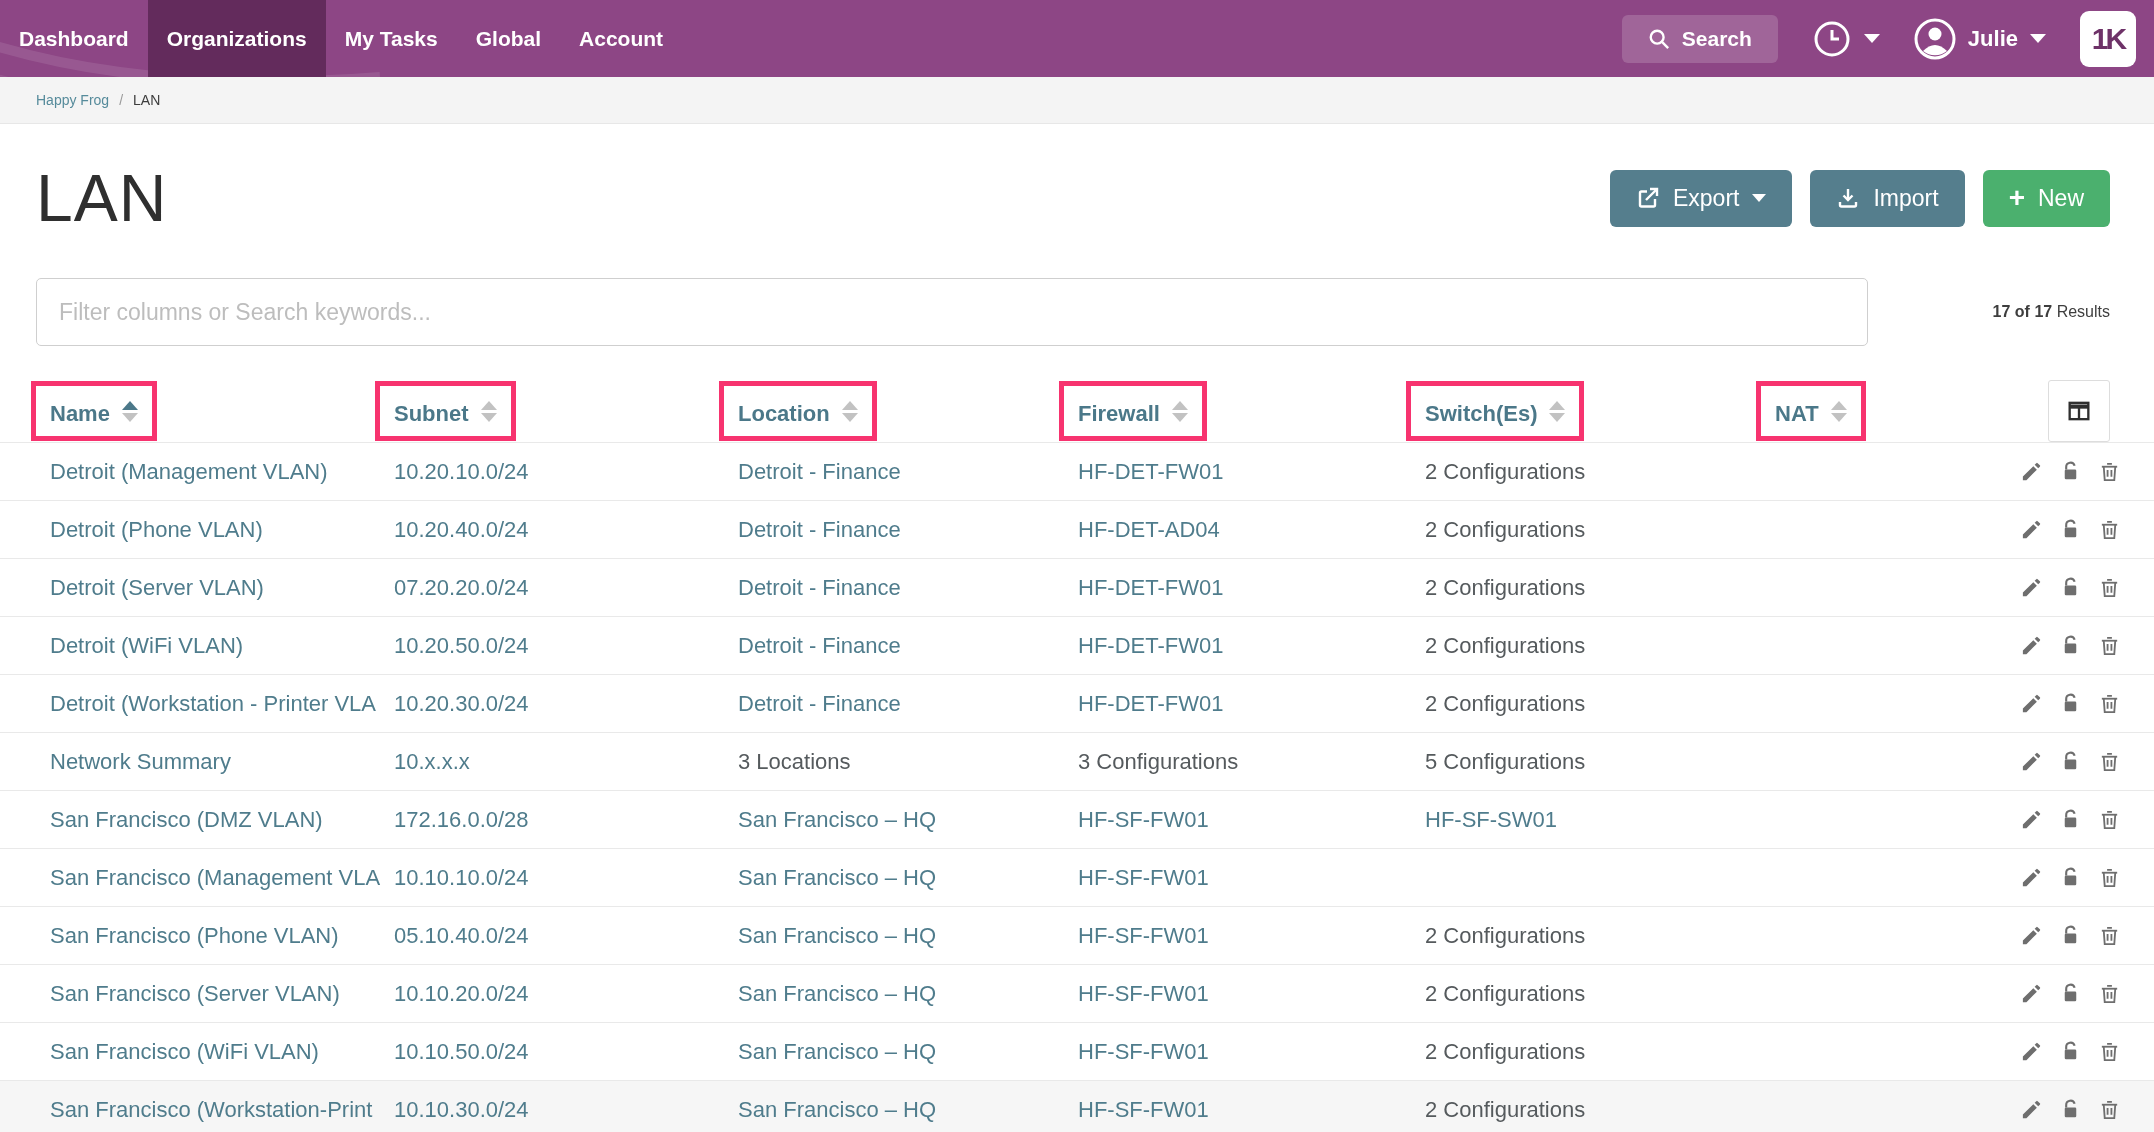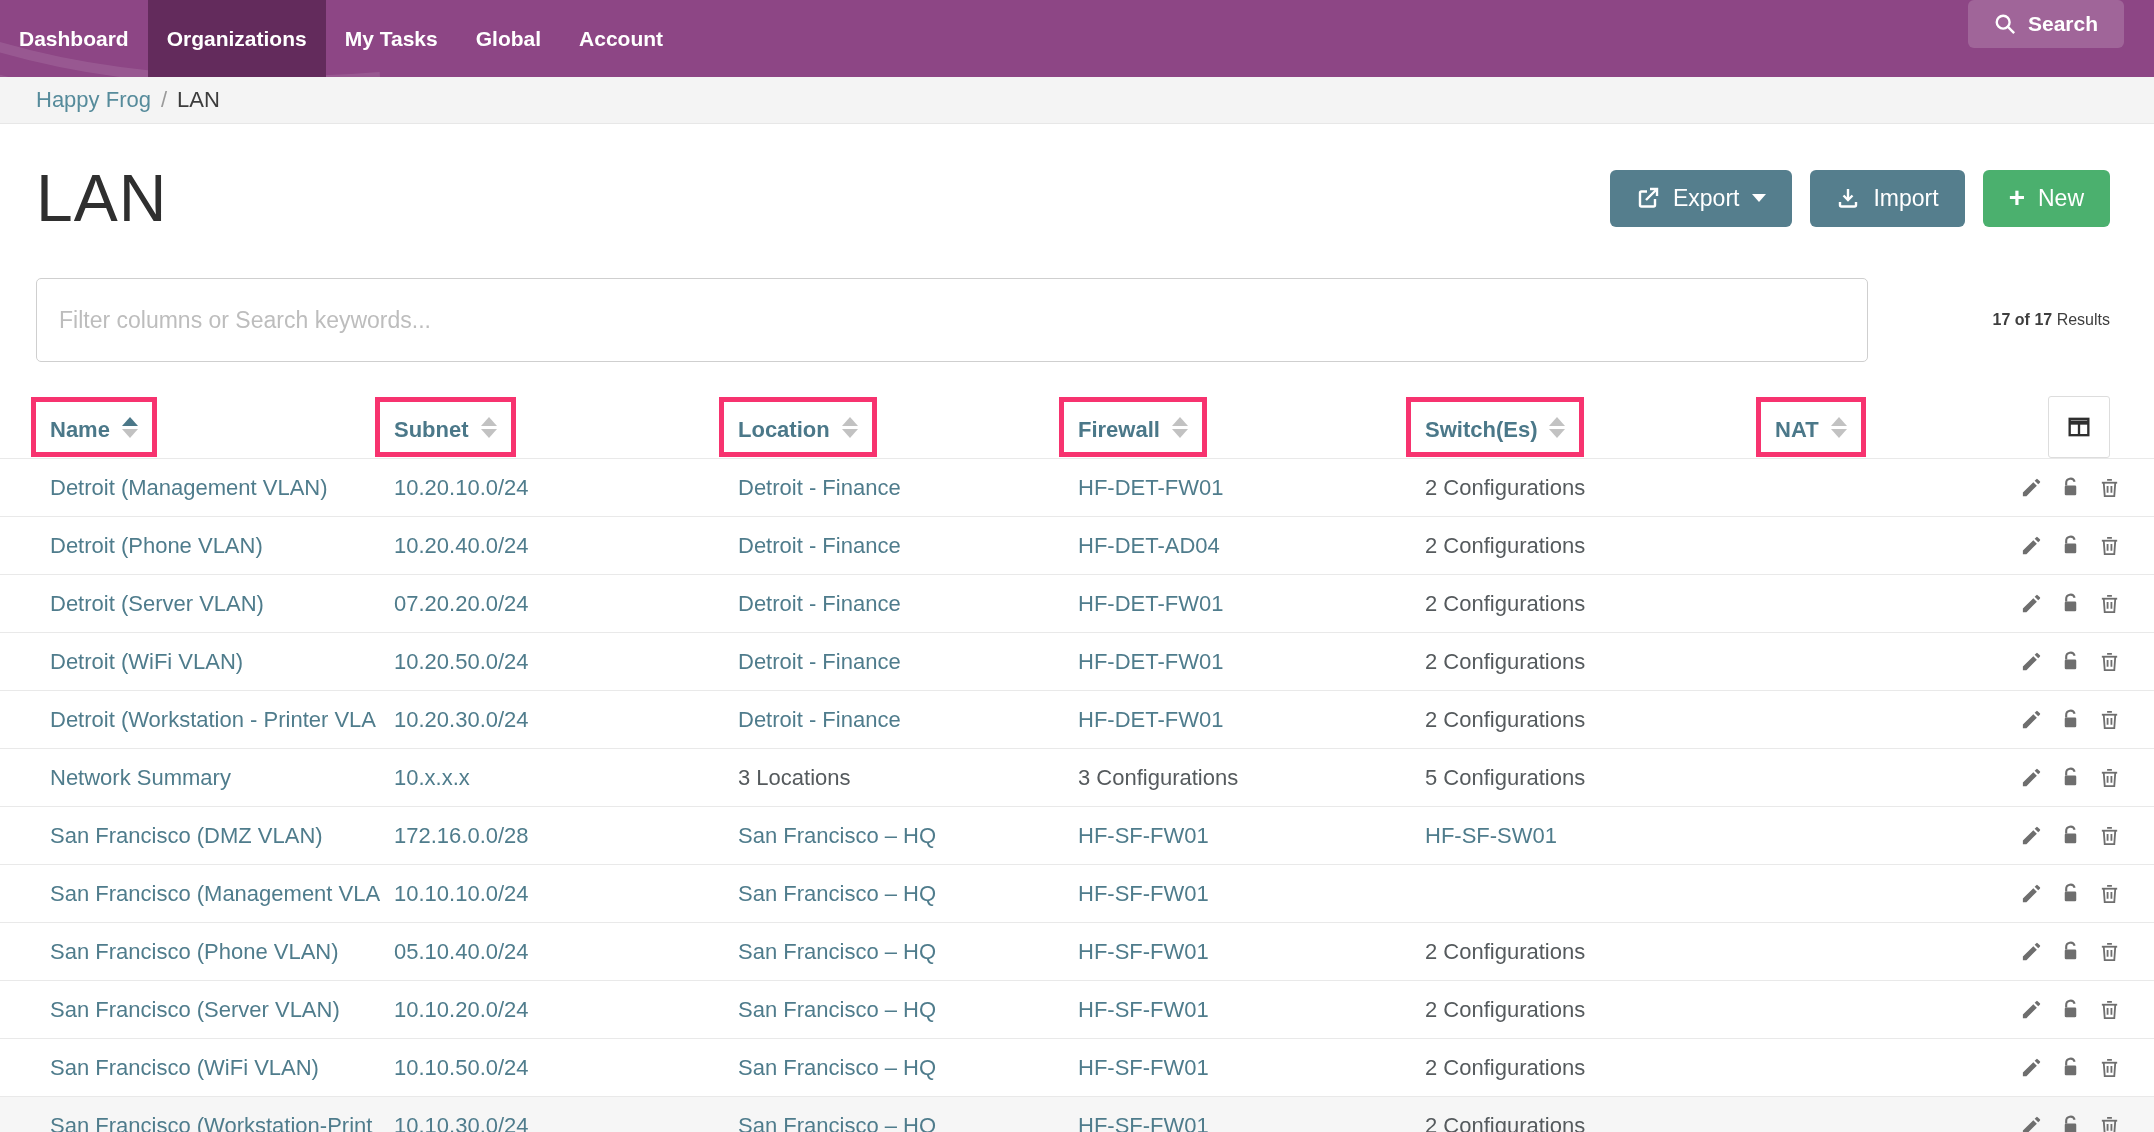--- a/index.html
+++ b/index.html
@@ -5,47 +5,47 @@
   * { margin:0; padding:0; box-sizing:border-box; }
   html,body { width:2154px; height:1132px; overflow:hidden; background:#fff;
     font-family:"Liberation Sans", sans-serif; }
 
   
   .navbar { position:relative; height:77px; background:#8d4685; display:flex; align-items:stretch; overflow:hidden; }
   .nav-waves { position:absolute; left:-40px; bottom:-70px; pointer-events:none; }
   .nav-left { display:flex; align-items:stretch; }
   .nav-item { display:flex; align-items:center; padding:0 19px; color:#fff; font-size:21px; font-weight:700; cursor:pointer; position:relative; z-index:2; }
   .nav-item.active { background:#632b5c; }
-  .nav-right { margin-left:auto; display:flex; align-items:center; gap:34px; padding-right:30px; z-index:2;flex-direction:column; }
+  .nav-right { margin-left:auto; display:flex; align-items:center; gap:34px; padding-right:18px; z-index:2; }
   .search-pill { display:flex; align-items:center; gap:12px; background:rgba(255,255,255,.17); border-radius:6px; padding:12px 26px; color:#fff; font-size:21px; font-weight:700; cursor:pointer; }
   .icon-btn { display:flex; align-items:center; gap:12px; color:#fff; cursor:pointer; }
   .caret { width:0; height:0; border-left:8px solid transparent; border-right:8px solid transparent; border-top:9px solid #fff; display:inline-block; }
   .user-label { color:#fff; font-size:22px; font-weight:700; }
   .logo-box { width:56px; height:56px; background:#fff; border-radius:9px; display:flex; align-items:center; justify-content:center; color:#6e3268; font-weight:900; font-size:30px; letter-spacing:-3px; }
 
   
-  .breadcrumb-bar { height:47px; background:#f4f4f4; border-bottom:1px solid #e7e7e7; display:flex; align-items:center; padding-left:36px; font-size:22px; gap:10px; }
+  .breadcrumb-bar { height:47px; background:#f4f4f4; border-bottom:1px solid #e7e7e7; display:flex; align-items:center; padding-left:36px; font-size:14px; gap:10px; }
   .crumb-link { color:#568b9b; cursor:pointer; }
   .crumb-sep { color:#9a9a9a; }
   .crumb-current { color:#3c3c3c; }
 
   
   .title-row { display:flex; align-items:center; justify-content:space-between; padding:36px 44px 0 36px; }
   .page-title { font-size:66px; font-weight:200; color:#2f2f2f; letter-spacing:1px; }
   .btn-group { display:flex; gap:18px; }
   .btn { display:flex; align-items:center; gap:13px; height:57px; padding:8px 26px; border-radius:6px; color:#fff; font-size:23px; cursor:pointer; border:none; }
   .btn svg { display:block; }
   .btn-teal { background:#557e8d; }
   .btn-green { background:#4bb06e; }
   .btn .caret { border-top-color:#fff; border-left-width:7px; border-right-width:7px; border-top-width:8px; }
   .plus { font-size:28px; font-weight:700; line-height:1; }
 
   
   .filter-row { display:flex; align-items:center; padding:42px 44px 0 36px; gap:30px; }
-  .filter-input { flex:1; height:84px; border:1px solid #cfcfcf; border-radius:5px; font-size:23px; padding:0 22px; color:#444; outline:none; font-family:"Liberation Sans",sans-serif; }
+  .filter-input { flex:1; height:68px; border:1px solid #cfcfcf; border-radius:5px; font-size:23px; padding:0 22px; color:#444; outline:none; font-family:"Liberation Sans",sans-serif; }
   .filter-input::placeholder { color:#bdbdbd; }
   .results { width:212px; text-align:right; font-size:16px; color:#3e3e3e; white-space:nowrap; }
   .results b { font-weight:700; }
 
   
   .grid-cols { display:grid; grid-template-columns:344px 344px 340px 347px 350px 245px 1fr; align-items:center; }
   .thead { padding-left:31px; padding-right:44px; margin-top:34px; height:62px; }
   .hbox { display:inline-flex; align-items:center; gap:12px; border:5px solid #f7336f; padding:9px 14px; cursor:pointer; }
   .hlabel { font-size:22px; font-weight:700; color:#4b7889;margin-top:6px; }
   .sort { display:inline-flex; flex-direction:column; gap:3px; }

